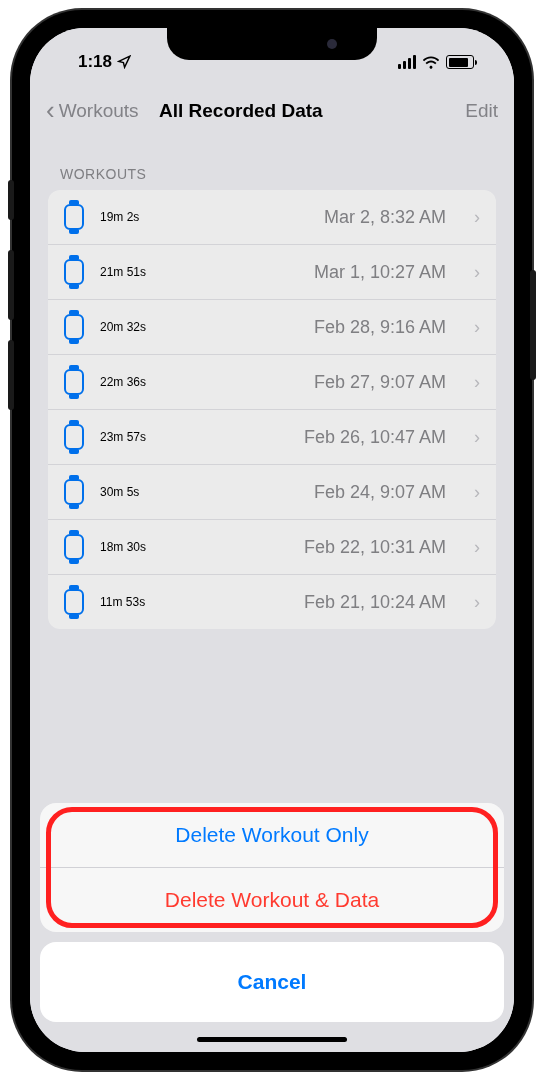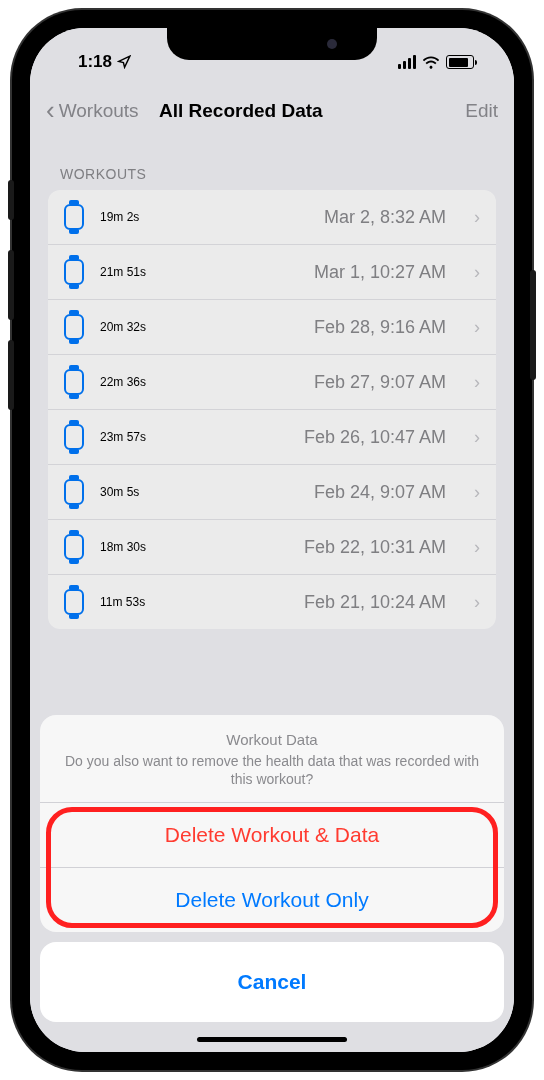--- a/index.html
+++ b/index.html
@@ -408,28 +408,24 @@
           <div class="watch-icon"></div>
           <div class="workout-duration">11m 53s</div>
           <div class="workout-date">Feb 21, 10:24 AM</div>
           <div class="row-chevron">›</div>
         </div>
       </div>
     </div>
 
     <div class="modal-overlay">
       <div class="action-sheet">
-        <div class="sheet-header">
-          <div class="sheet-title">Workout Data</div>
-          <div class="sheet-message">Do you also want to remove the health data that was recorded with this workout?</div>
-        </div>
         <div class="action-group">
           <div class="red-border"></div>
+          <div class="action-btn default">Delete Workout Only</div>
           <div class="action-btn destructive">Delete Workout &amp; Data</div>
-          <div class="action-btn default">Delete Workout Only</div>
         </div>
       </div>
       <div class="cancel-sheet">Cancel</div>
     </div>
 
     <div class="home-indicator"></div>
   </div>
 </div>
 
 </body></html>

